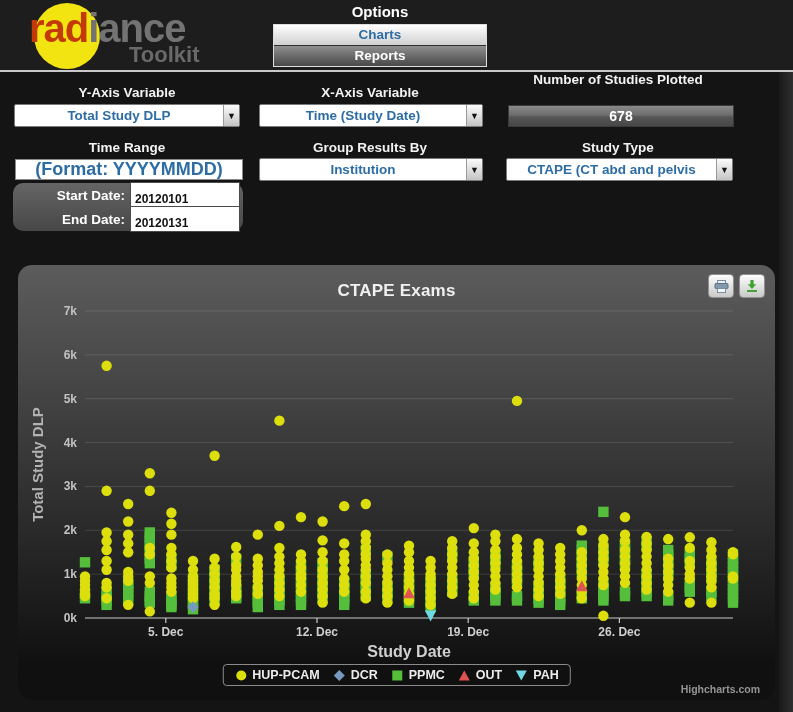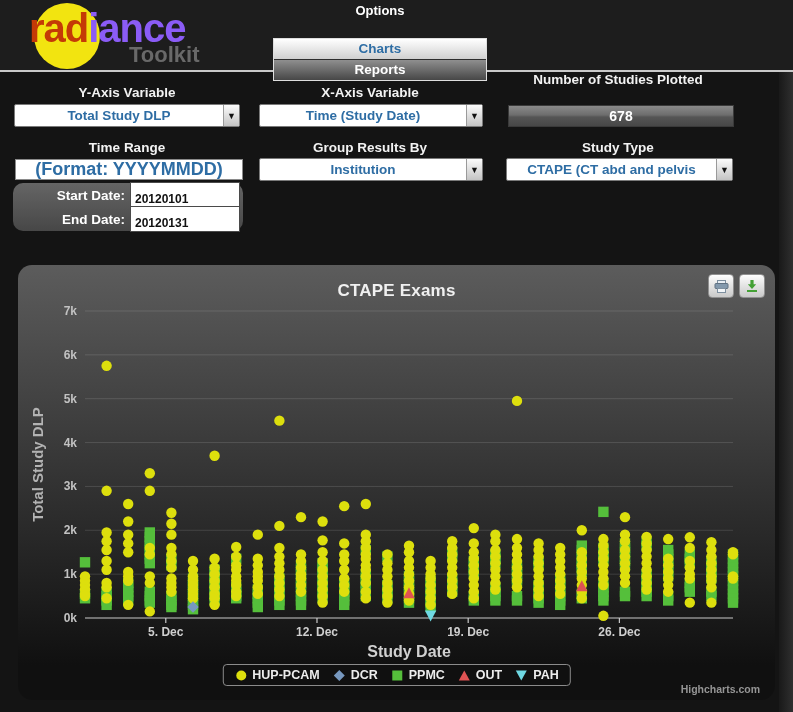--- a/index.html
+++ b/index.html
@@ -6,24 +6,24 @@
   body{
     width:793px;height:712px;position:relative;overflow:hidden;
     background:#141414;font-family:"Liberation Sans",sans-serif;
     -webkit-font-smoothing:antialiased;
   }
   
   .header{position:absolute;left:0;top:0;width:793px;height:70px;background:#1d1d1d;border-bottom:2px solid #c9c9c9}
   .logo-circle{position:absolute;left:34px;top:3px;width:66px;height:66px;background:#f2e410;border-radius:50%}
   .logo-text{position:absolute;left:29px;top:8px;font-size:40px;font-weight:bold;letter-spacing:-1px;line-height:1}
   .logo-rad{color:#c43a06}
-  .logo-iance{color:#8b5cf6}
+  .logo-iance{color:#737373}
   .logo-sub{position:absolute;left:129px;top:42px;font-size:22px;font-weight:bold;color:#696969}
   .options{position:absolute;left:273px;top:3px;width:214px}
-  .options-label{text-align:center;color:#fff;font-weight:bold;font-size:13px;margin-bottom:20px}
+  .options-label{text-align:center;color:#fff;font-weight:bold;font-size:15px;margin-bottom:4px}
   .opt-group{border:1px solid #dedede}
   .btn-charts{height:20px;background:linear-gradient(#ffffff,#d0d0d0);color:#2e6da4;font-weight:bold;font-size:13.5px;text-align:center;line-height:20px;cursor:pointer}
   .btn-reports{height:20px;background:linear-gradient(#8f8f8f,#474747);color:#fff;font-weight:bold;font-size:13.5px;text-align:center;line-height:20px;border-top:1px solid #2e2e2e;cursor:pointer}
   
   .flabel{position:absolute;color:#f2f2f2;font-weight:bold;font-size:13.5px;text-align:center}
   .select{position:absolute;height:21px;background:#fff;border:1px solid #7a7a7a;border-radius:2px;display:flex;align-items:stretch;cursor:pointer}
   .select .txt{flex:1;text-align:center;color:#2e6da4;font-weight:bold;font-size:13.5px;line-height:21px;white-space:nowrap;overflow:hidden}
   .select .arrow{width:15px;border-left:1px solid #9a9a9a;background:linear-gradient(#fbfbfb,#c4c4c4);display:flex;align-items:center;justify-content:center;font-size:9px;color:#111}
   .value-bar{position:absolute;background:linear-gradient(#8a8a8a,#6d6d6d 45%,#555 55%,#474747);border:1px solid #3a3a3a;color:#fff;font-weight:bold;font-size:14px;text-align:center;line-height:20px}
   .format-box{position:absolute;background:#fff;border:1px solid #8a8a8a;color:#2e6da4;font-weight:bold;font-size:18px;text-align:center;line-height:19px}

